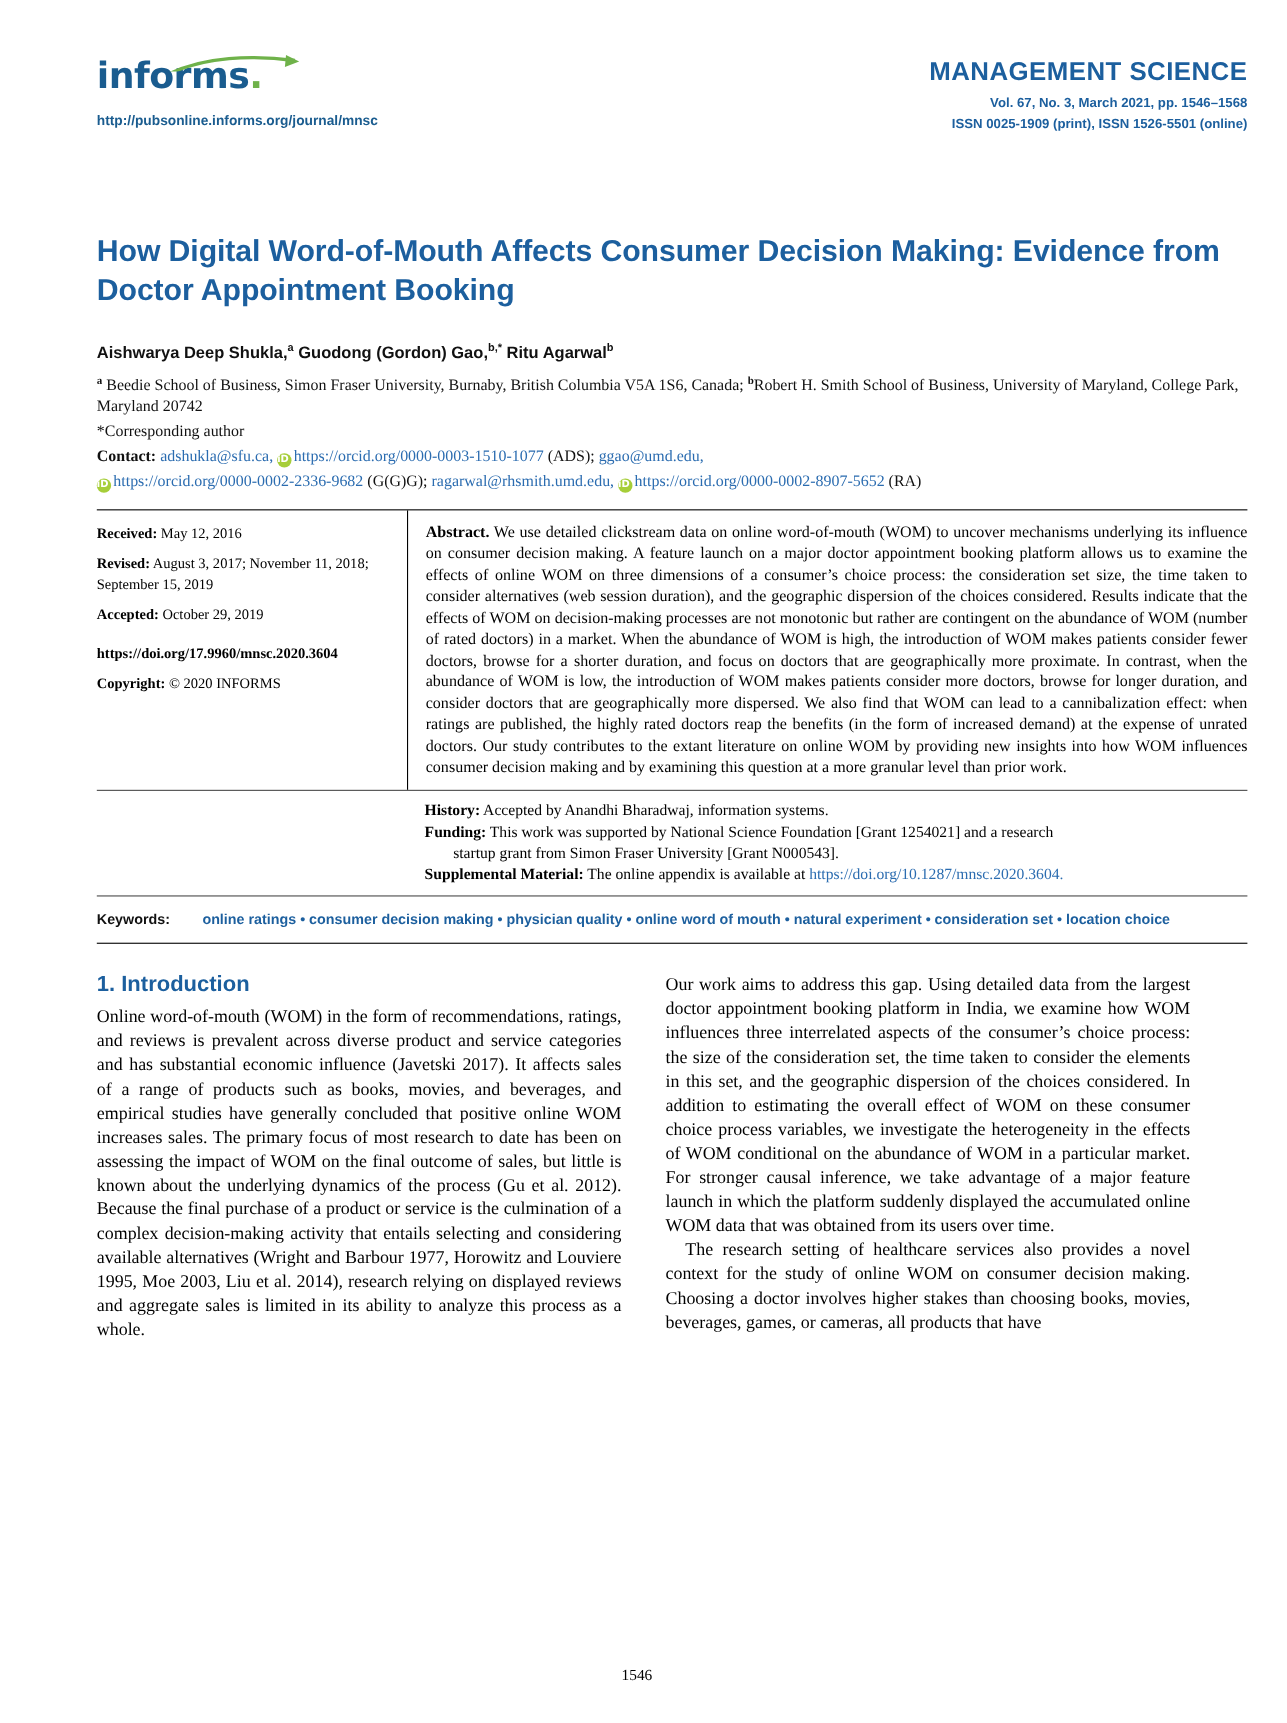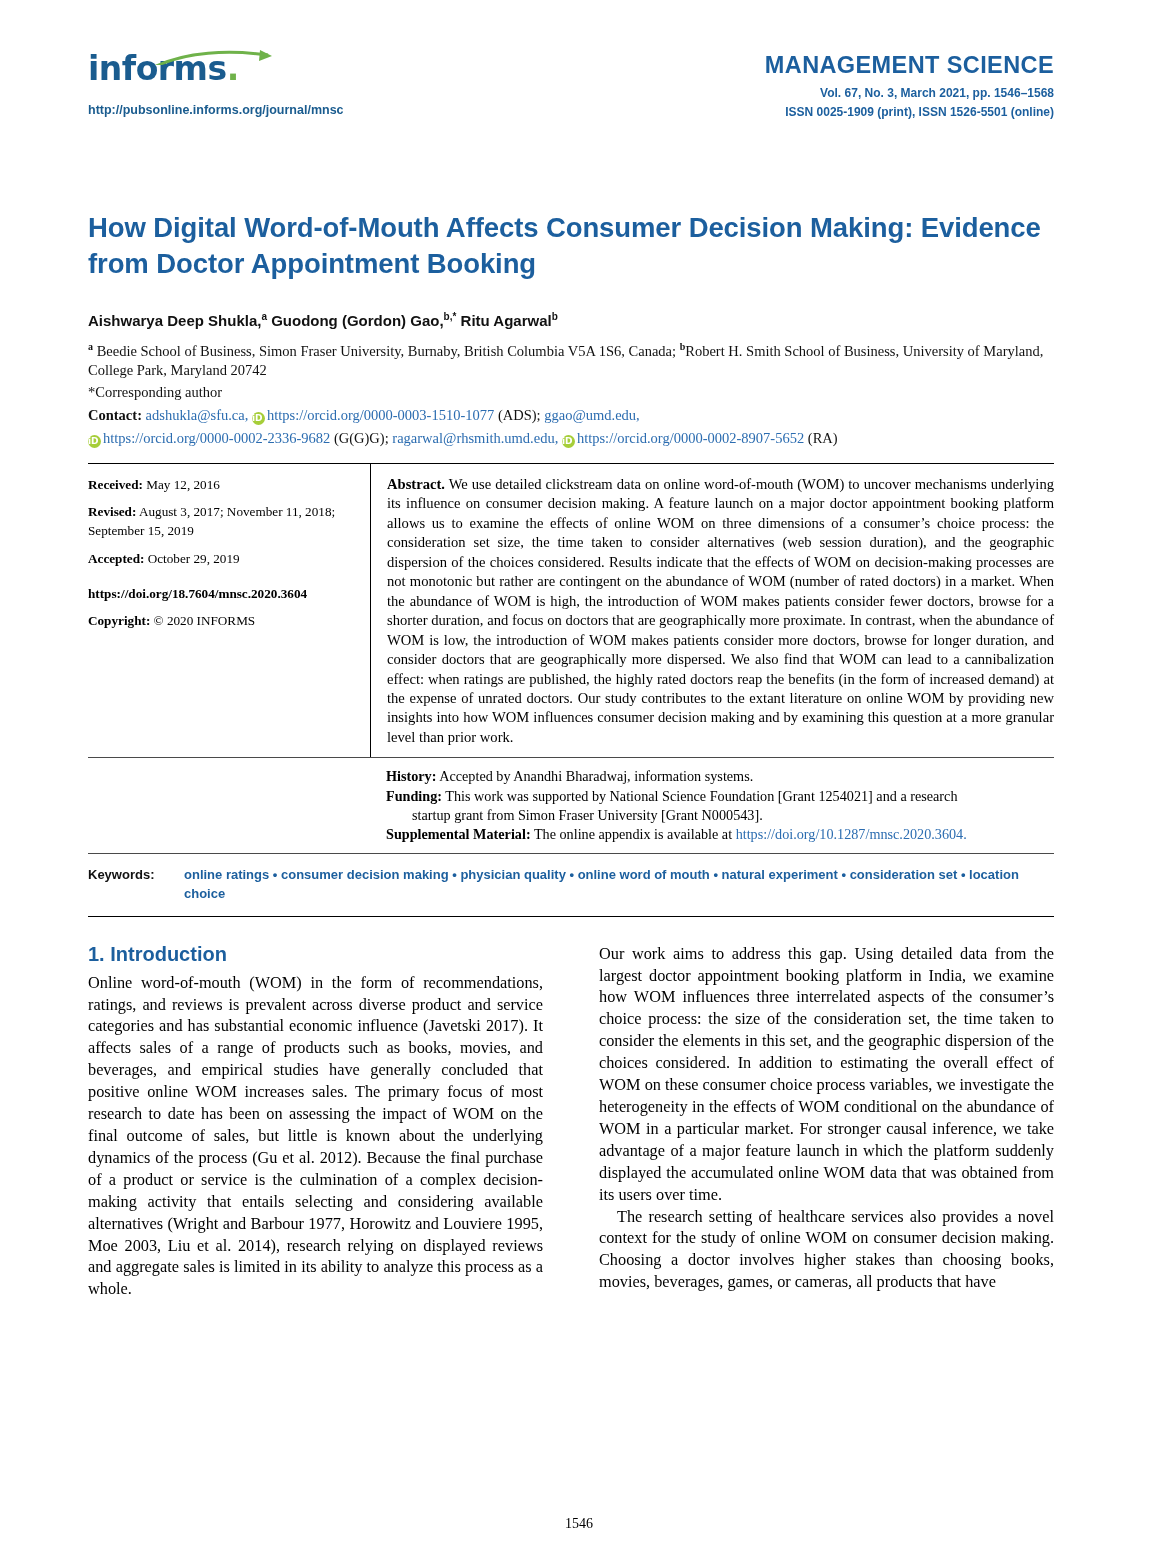--- a/index.html
+++ b/index.html
@@ -12,21 +12,21 @@
     height: 1566px;
     font-family: "Liberation Serif", serif;
     color: #000000;
     position: relative;
   }
   .page {
     position: relative;
     width: 1170px;
     height: 1566px;
     box-sizing: border-box;
-    padding: 52px 116px 0 88px;
+    padding: 52px 36px 0 88px;
   }
 
   
   .masthead {
     display: flex;
     justify-content: space-between;
     align-items: flex-start;
     height: 96px;
   }
   .logo-block { width: 420px; }
@@ -184,21 +184,21 @@
     font-size: 13px;
     line-height: 1.5;
   }
   .kw-label { font-weight: bold; width: 96px; flex: none; color:#111; }
   .kw-list { color: #1c5f9e; font-weight: bold; }
 
   
   .body-cols {
     margin-top: 26px;
     display: flex;
-    gap: 56px;
+    gap: 40px;
   }
   .col { width: 477px; }
   h2.section-head {
     font-family: "Liberation Sans", sans-serif;
     font-size: 20px;
     font-weight: bold;
     color: #1c5f9e;
     margin: 0 0 6px 0;
   }
   p.body-p {
@@ -270,21 +270,21 @@
     </div>
   </div>
 
   <hr class="rule" style="margin-top:12px;">
 
   <div class="abs-block">
     <div class="meta-col">
       <div><b>Received:</b> <span>May 12, 2016</span></div>
       <div><b>Revised:</b> <span>August 3, 2017; November 11, 2018; September 15, 2019</span></div>
       <div><b>Accepted:</b> <span>October 29, 2019</span></div>
-      <div style="margin-top:16px;"><b>https://doi.org/18.7604/mnsc.2020.3604</b></div>
+      <div style="margin-top:16px;"><b>https://doi.org/17.9960/mnsc.2020.3604</b></div>
       <div style=""><b>Copyright:</b> <span>© 2020 INFORMS</span></div>
     </div>
     <div class="abs-col">
       <b>Abstract.</b>
       <span>We use detailed clickstream data on online word-of-mouth (WOM) to uncover mechanisms underlying its influence on consumer decision making. A feature launch on a major doctor appointment booking platform allows us to examine the effects of online WOM on three dimensions of a consumer’s choice process: the consideration set size, the time taken to consider alternatives (web session duration), and the geographic dispersion of the choices considered. Results indicate that the effects of WOM on decision-making processes are not monotonic but rather are contingent on the abundance of WOM (number of rated doctors) in a market. When the abundance of WOM is high, the introduction of WOM makes patients consider fewer doctors, browse for a shorter duration, and focus on doctors that are geographically more proximate. In contrast, when the abundance of WOM is low, the introduction of WOM makes patients consider more doctors, browse for longer duration, and consider doctors that are geographically more dispersed. We also find that WOM can lead to a cannibalization effect: when ratings are published, the highly rated doctors reap the benefits (in the form of increased demand) at the expense of unrated doctors. Our study contributes to the extant literature on online WOM by providing new insights into how WOM influences consumer decision making and by examining this question at a more granular level than prior work.</span>
     </div>
   </div>
 
   <hr class="rule rule-thin">
 

